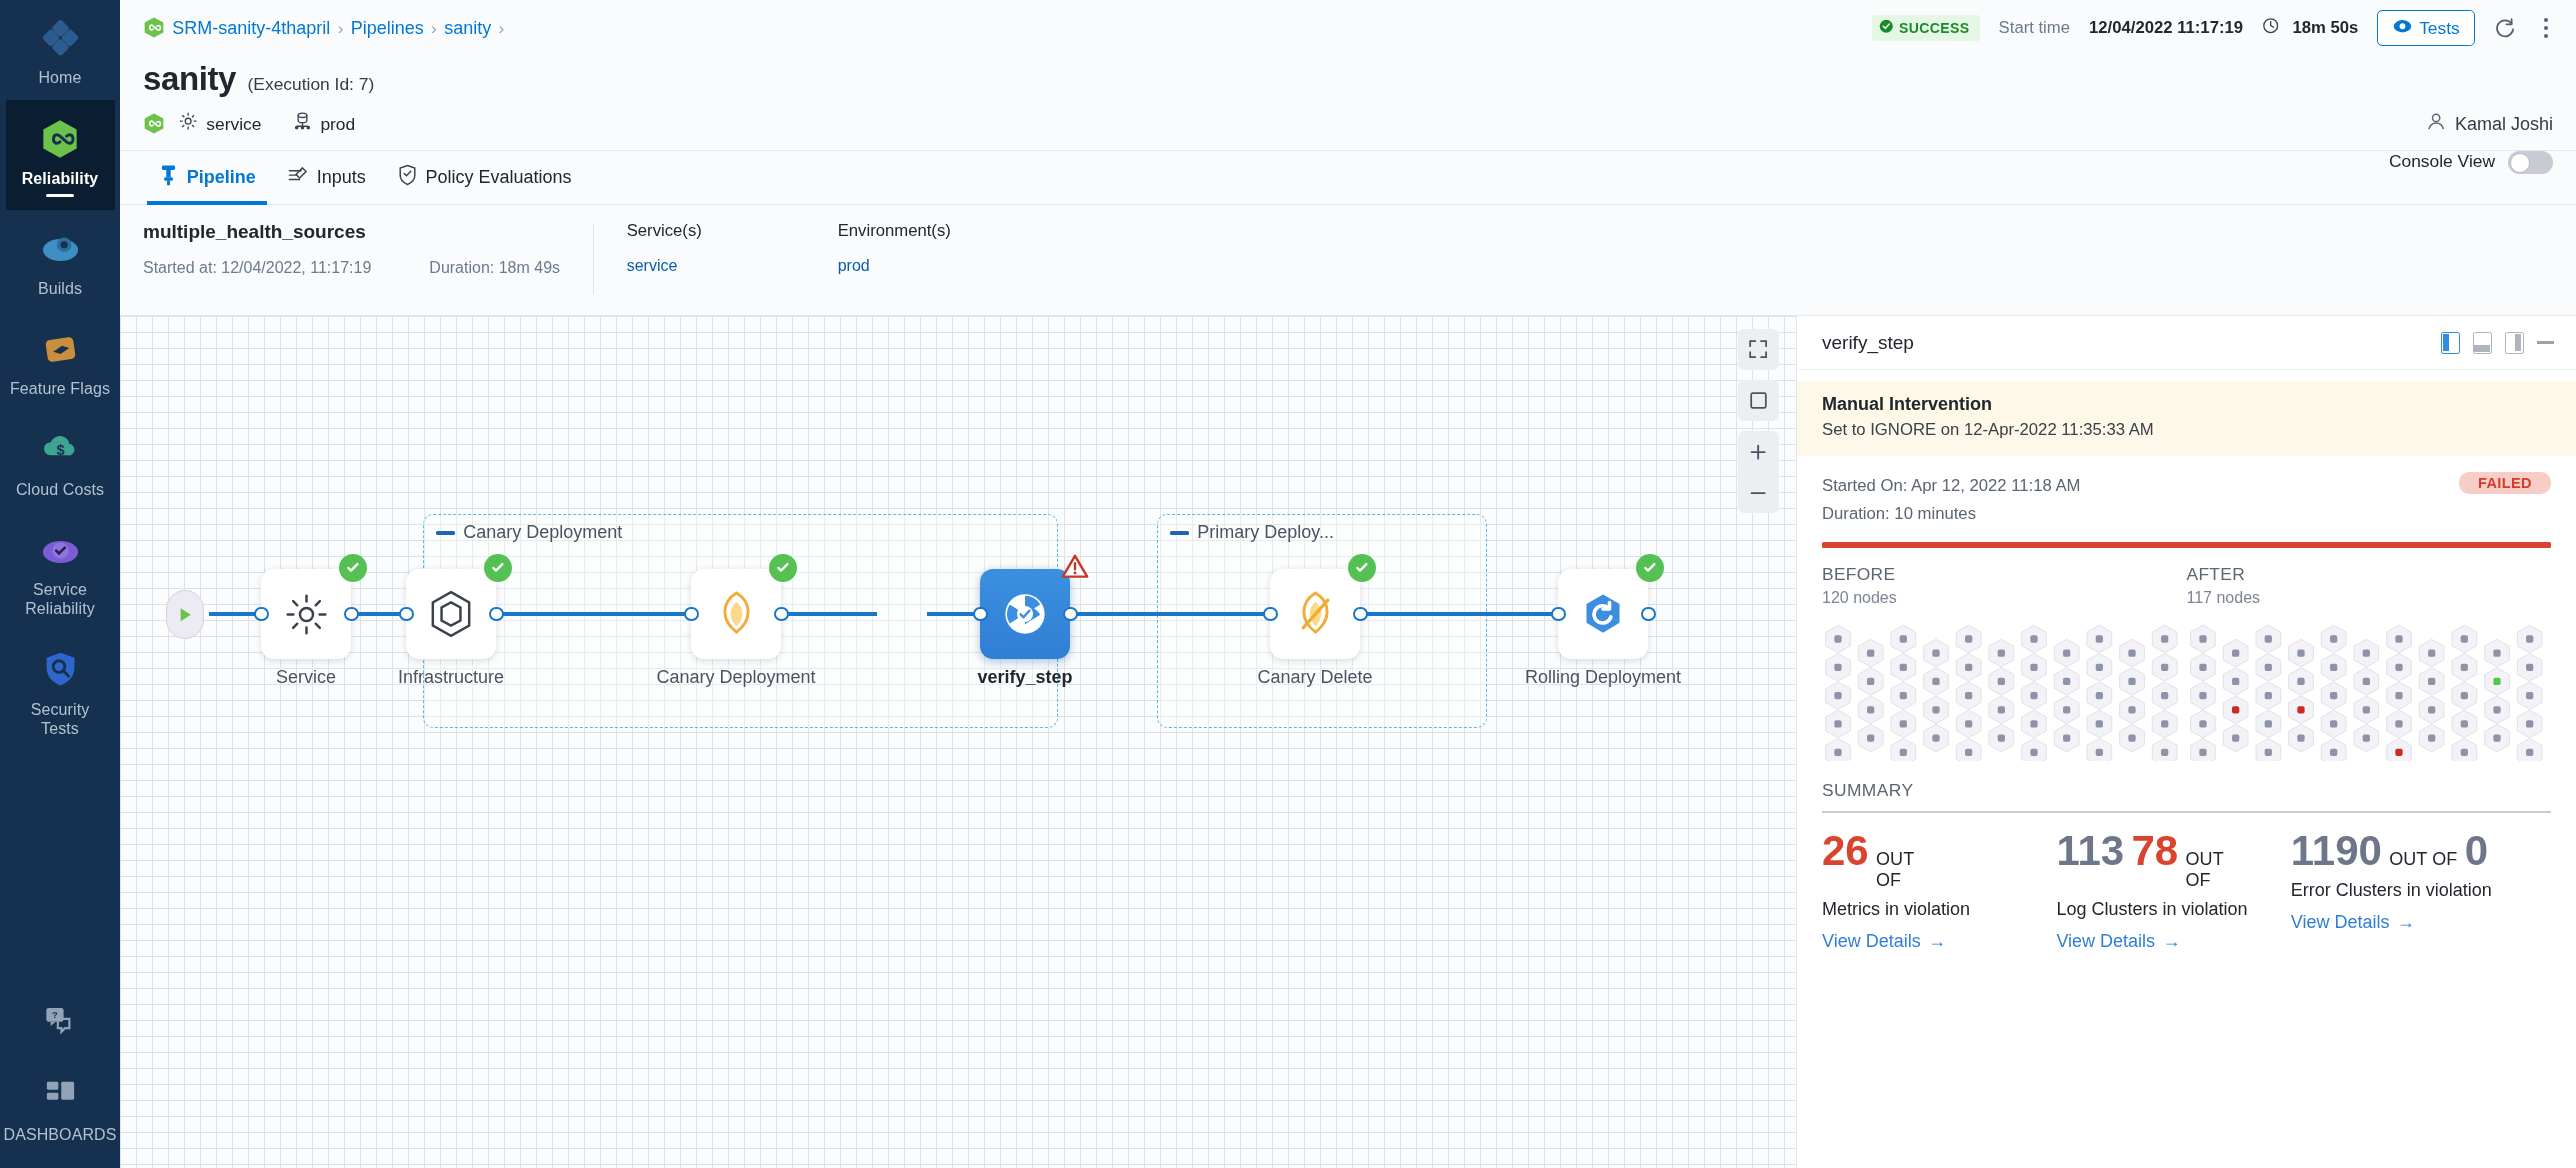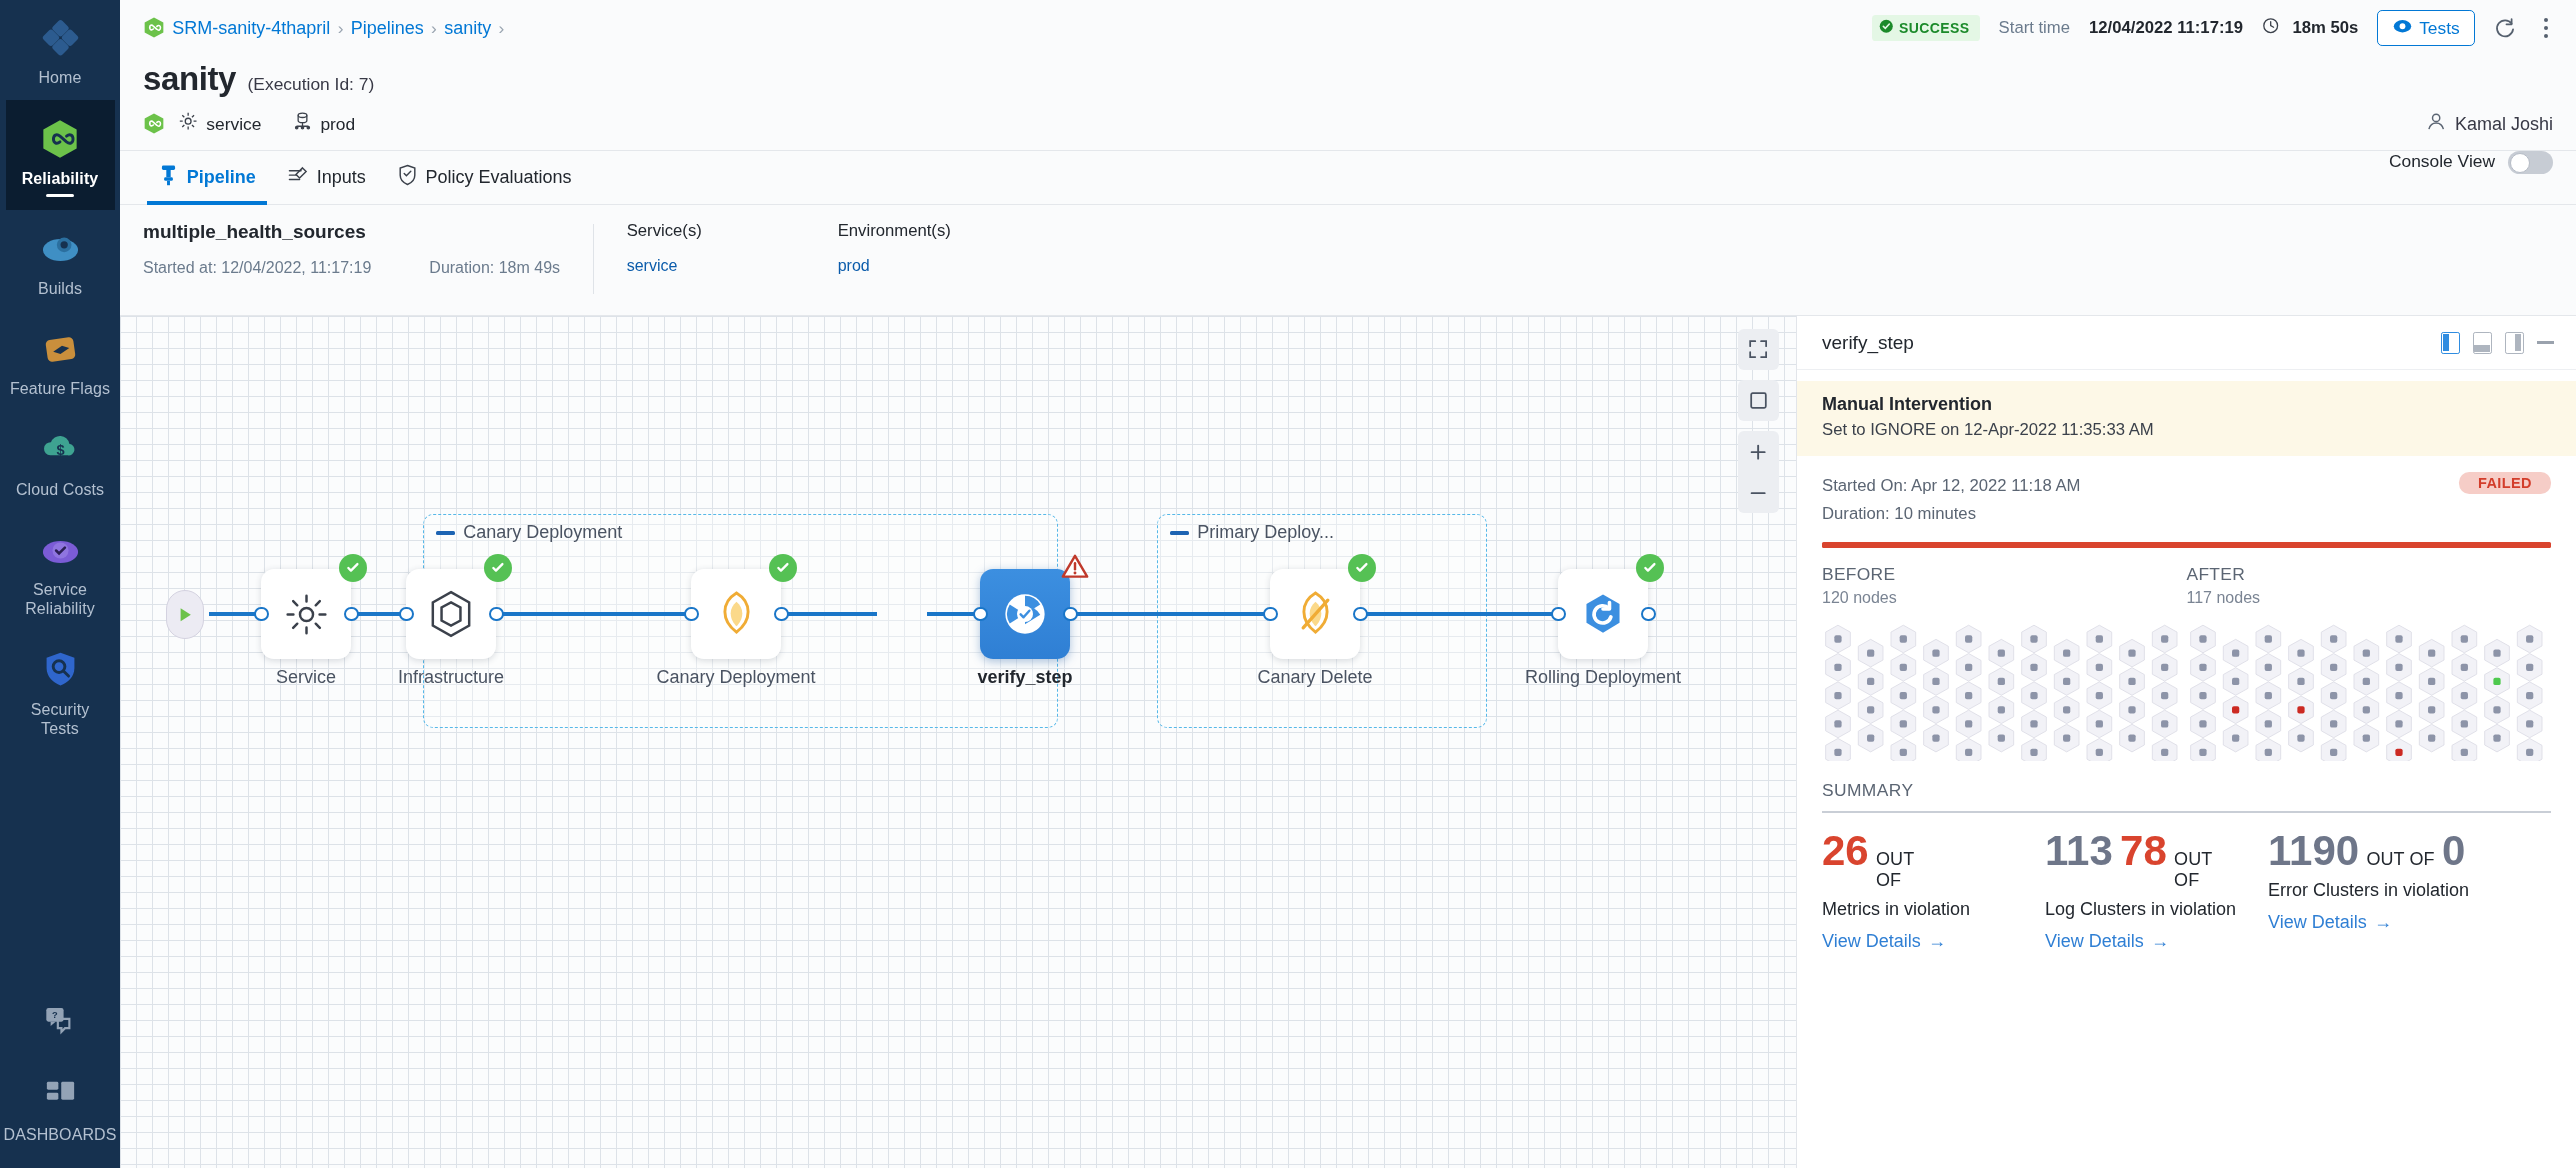--- a/index.html
+++ b/index.html
@@ -216,21 +216,21 @@
   .rp-bar { margin: 13px 25px 0 25px; height: 5.8px; background: #d9442e; border-radius: 1.5px; }
 
   .ba-wrap { display: flex; padding: 16px 25px 0 25px; gap: 0; }
   .ba-col { width: 398px; }
   .ba-h { font-size: 17.4px; color: #5b6573; letter-spacing: 0.3px; }
   .ba-n { margin-top: 4.4px; font-size: 16px; color: #7a8493; }
   .hexgrid { margin-top: 16px; position: relative; width: 363px; height: 138px; }
 
   .sum-head { margin: 19px 25px 0 25px; font-size: 17.4px; color: #5b6573; letter-spacing: 0.4px; }
   .sum-rule { margin: 10.2px 25px 0 25px; height: 1.5px; background: #c9ced6; }
-  .sum-row { display: flex; padding: 17.4px 25px 0 25px; gap: 4px; }
+  .sum-row { display: flex; padding: 17.4px 25px 0 25px; gap: 16px; }
   .sum-item { width: 219px; padding-right: 13px; }
   .sum-nums { display: flex; align-items: baseline; flex-wrap: wrap; gap: 7.3px; }
   .num-big { font-size: 42px; font-weight: 700; line-height: 1; }
   .num-red { color: #d9442e; }
   .num-gray { color: #6e7689; }
   .outof { font-size: 18px; color: #22272e; letter-spacing: 0.1px; max-width: 58px; }
   .sum-desc { margin-top: 7.3px; font-size: 18px; color: #22272e; line-height: 1.3; }
   .view-details { margin-top: 8.7px; font-size: 18px; color: #2f7fd4; cursor: pointer; display: inline-flex; align-items: center; gap: 7.3px; }
 </style>
 </head>

